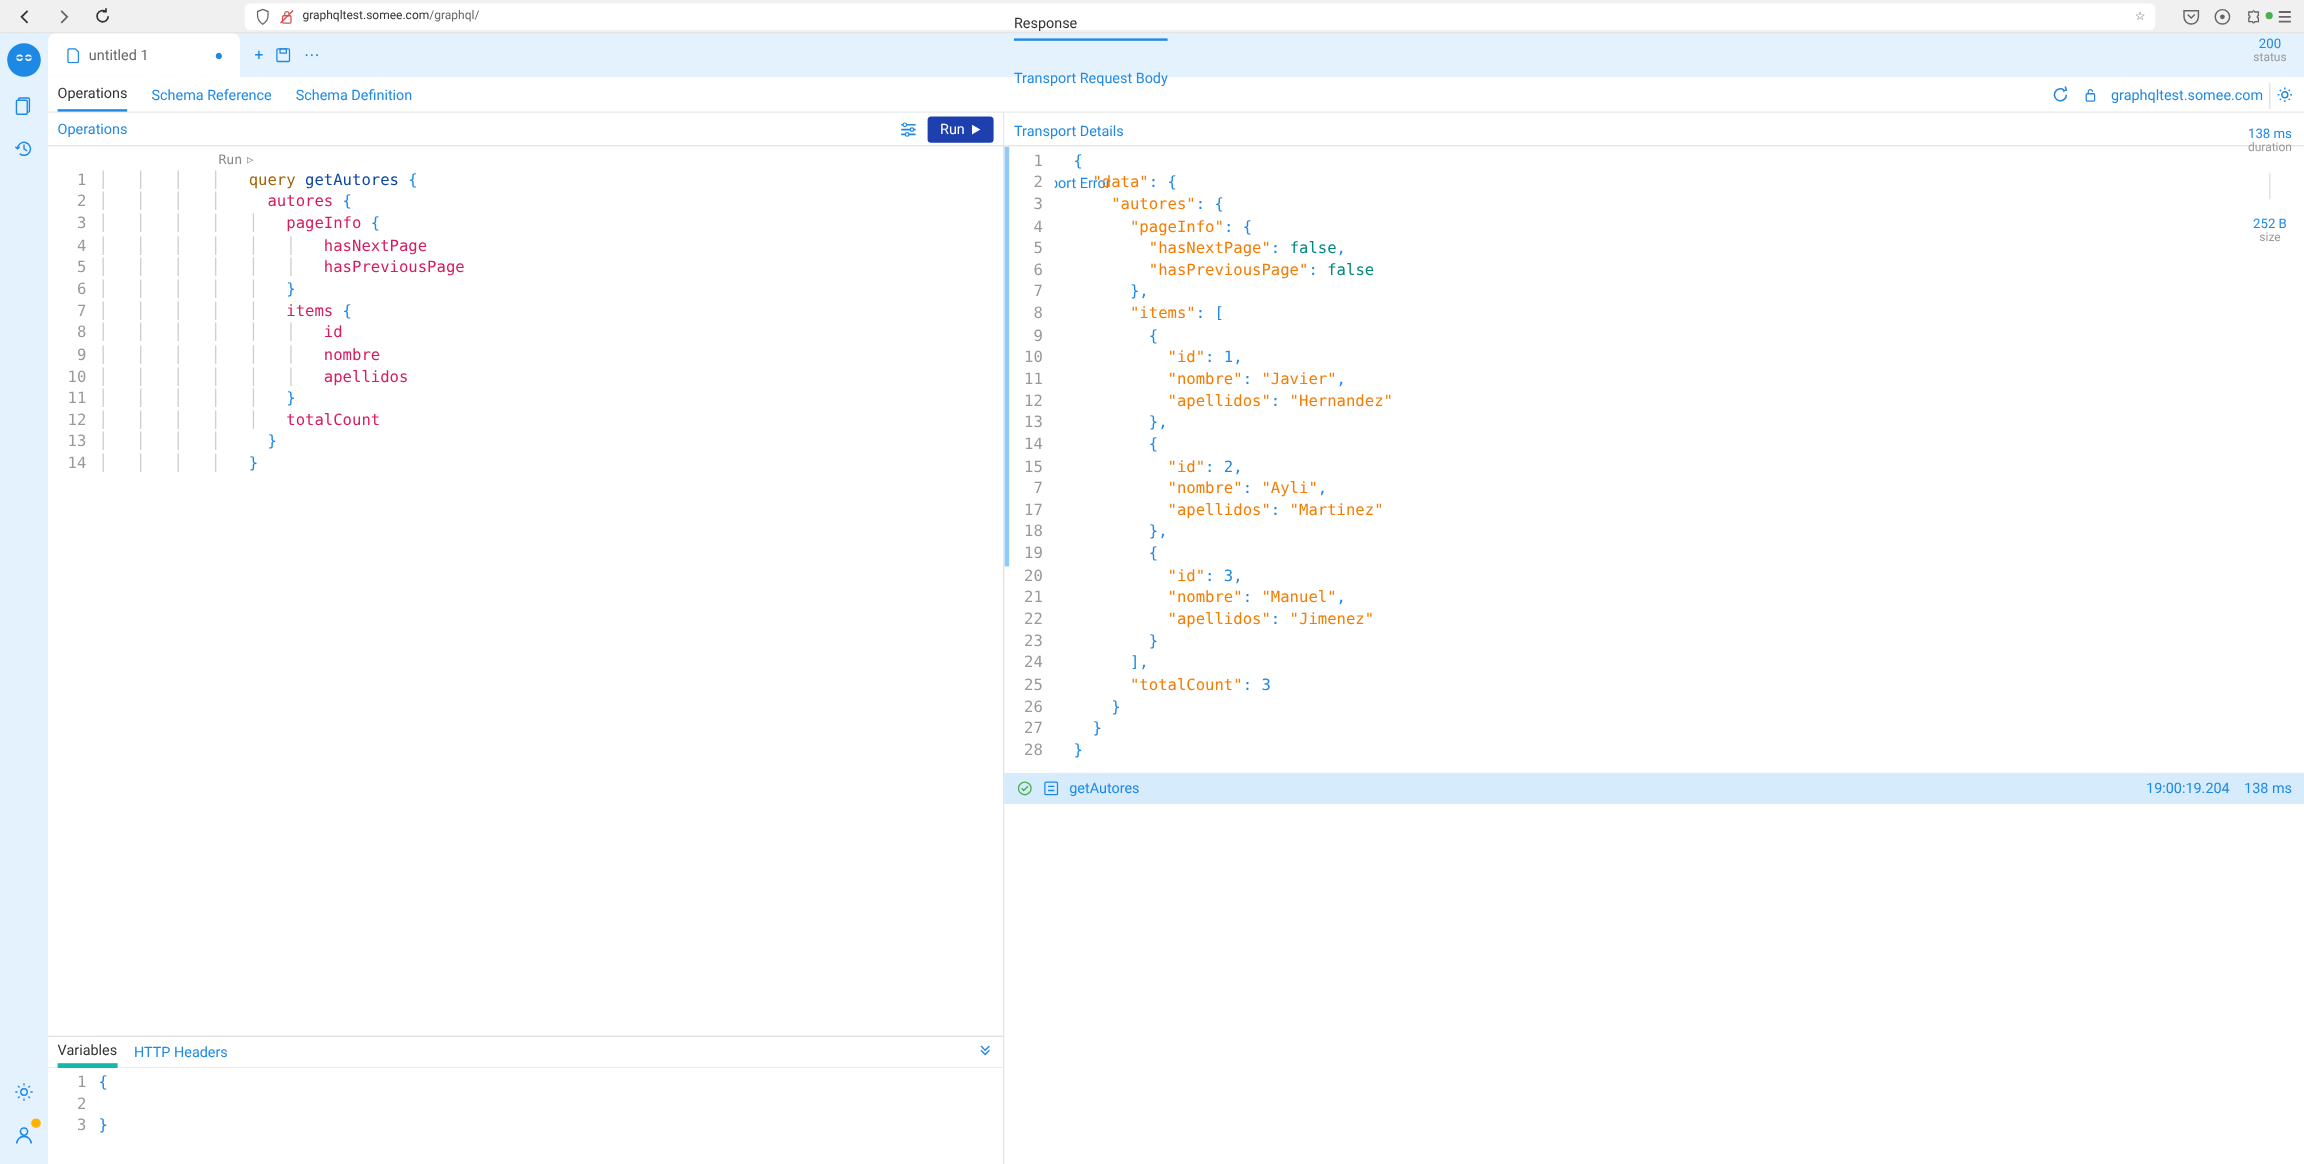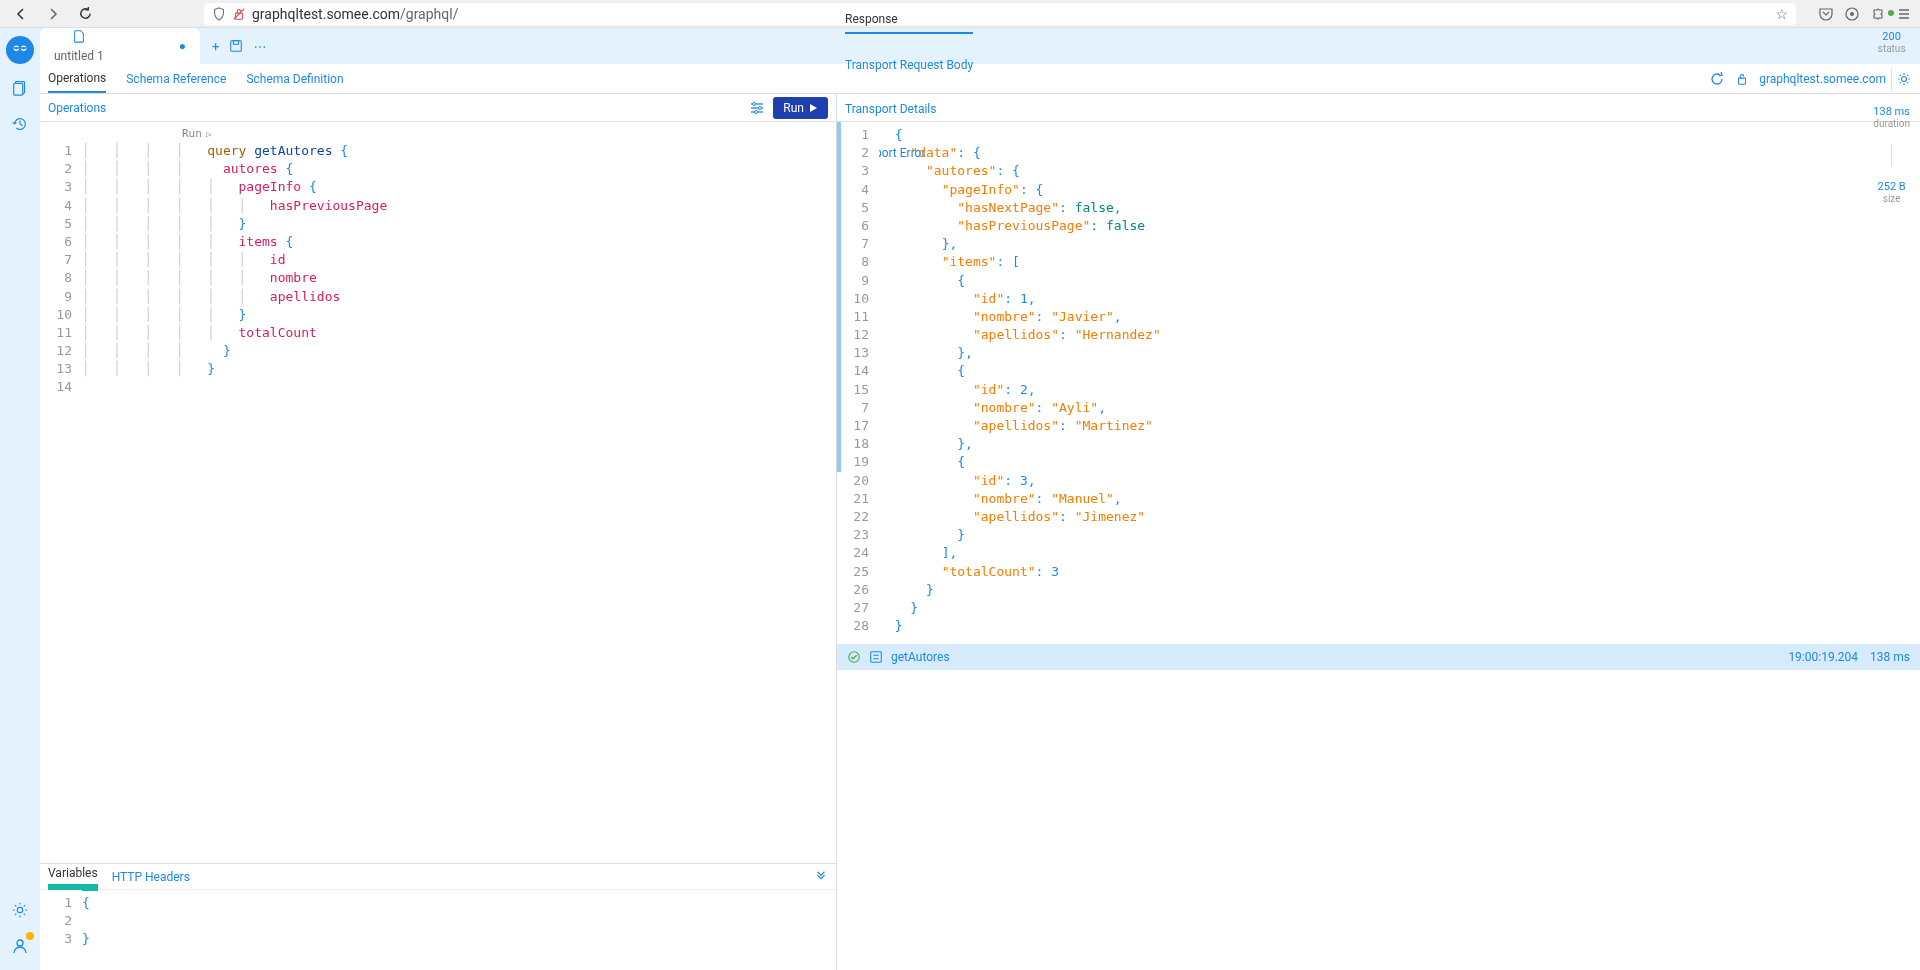--- a/index.html
+++ b/index.html
@@ -2,41 +2,41 @@
 <html><head>
 <meta charset="utf-8">
 <style>
 * { margin: 0; padding: 0; box-sizing: border-box; }
 body { font-family: -apple-system, BlinkMacSystemFont, "Segoe UI", Roboto, sans-serif; font-size: 13px; background: #fff; height: 970px; overflow: hidden; }
 
 
 .browser-chrome { height: 28px; background: #f0f0f0; display: flex; align-items: center; padding: 0 8px; gap: 6px; border-bottom: 1px solid #ddd; }
 .nav-btn { width: 26px; height: 22px; display: flex; align-items: center; justify-content: center; color: #666; border-radius: 4px; cursor: default; }
 .nav-btn.active { color: #333; cursor: pointer; }
-.url-bar { flex: 1; height: 22px; background: #fff; border-radius: 4px; display: flex; align-items: center; padding: 0 8px; margin-left: 100px; margin-right: 8px; gap: 6px; color: #666; font-size: 14px; }
+.url-bar { flex: 1; height: 22px; background: #fff; border-radius: 4px; display: flex; align-items: center; padding: 0 8px; margin-left: 100px; margin-right: 8px; gap: 6px; color: #666; font-size: 10px; }
 .url-bar .lock { color: #d85050; }
 .url-text strong { color: #333; font-weight: 400; }
 .chrome-right { display: flex; gap: 10px; margin-left: 8px; color: #666; }
 .chrome-right span { cursor: pointer; }
 
 
 .app { display: flex; height: 942px; background: #e3f2fd; }
 .sidebar { width: 40px; background: #e3f2fd; display: flex; flex-direction: column; align-items: center; padding-top: 8px; gap: 12px; }
 .sidebar .logo { width: 28px; height: 28px; border-radius: 50%; background: #1e88e5; display: flex; align-items: center; justify-content: center; color: #fff; font-weight: bold; font-size: 16px; }
 .sidebar .side-icon { width: 24px; height: 24px; display: flex; align-items: center; justify-content: center; color: #1e88e5; border-radius: 4px; cursor: pointer; }
 .sidebar .spacer { flex: 1; }
 .user-icon { position: relative; }
 .user-icon .dot { position: absolute; top: -2px; right: -2px; width: 8px; height: 8px; border-radius: 50%; background: #ffb300; }
 
 .main { flex: 1; display: flex; flex-direction: column; background: #e3f2fd; }
 
 
 .tab-row { height: 36px; display: flex; align-items: stretch; background: #e3f2fd; }
 .tab { display: flex; align-items: center; padding: 0 14px; background: #fff; border-radius: 6px 6px 0 0; margin-right: 0; gap: 6px; color: #666; font-size: 12px; cursor: pointer; min-width: 160px; justify-content: space-between; }
-.tab .tab-left { display: flex; align-items: center; gap: 6px; flex-direction: column; }
+.tab .tab-left { display: flex; align-items: flex-start; gap: 6px; }
 .tab .dirty { color: #1e88e5; font-size: 12px; }
 .tab-actions { display: flex; align-items: center; gap: 10px; padding: 0 12px; color: #1e88e5; }
 .tab-actions span { cursor: pointer; }
 
 
 .nav-bar { height: 30px; background: #fff; display: flex; align-items: center; border-bottom: 1px solid #e0e0e0; }
 .nav-tabs { display: flex; align-items: center; gap: 20px; padding-left: 8px; }
 .nav-tab { color: #1e88e5; font-size: 12px; cursor: pointer; padding: 6px 0; }
 .nav-tab.active { color: #333; border-bottom: 2px solid #1e88e5; }
 .nav-right { margin-left: auto; display: flex; align-items: center; gap: 10px; padding-right: 8px; color: #1e88e5; font-size: 12px; }
@@ -82,21 +82,21 @@
 .jnum { color: #1e88e5; }
 .jbool { color: #00897b; }
 .jpunc { color: #1e88e5; }
 
 .right-scroll-indicator { position: absolute; left: 0; top: 0; width: 4px; background: #90caf9; }
 
 
 .bottom-panel { border-top: 1px solid #ddd; }
 .bottom-tabs { height: 26px; display: flex; align-items: center; gap: 14px; padding: 0 8px; border-bottom: 1px solid #eee; font-size: 12px; }
 .bottom-tab { color: #1e88e5; cursor: pointer; padding: 4px 0; }
-.bottom-tab.active { color: #333; border-bottom: 7px solid #14b8a6; }
+.bottom-tab.active { color: #333; border-bottom: 4px solid #14b8a6; }
 .bottom-tabs .collapse { margin-left: auto; color: #1e88e5; cursor: pointer; }
 
 .bottom-editor { height: 80px; display: flex; font-family: "Consolas", monospace; font-size: 13px; line-height: 1.4; }
 
 
 .history-bar { height: 26px; background: #d6ecfc; display: flex; align-items: center; padding: 0 10px; font-size: 12px; color: #1e88e5; gap: 8px; }
 .history-bar .check { color: #4caf50; }
 .history-bar .right { margin-left: auto; display: flex; gap: 12px; }
 
 svg { display: block; }
@@ -303,20 +303,21 @@
               <div>11</div>
               <div>12</div>
               <div>13</div>
               <div>14</div>
           </div>
           <div class="code">
             <div class="runlens" style="height:16px"><span>Run</span><span class="tri">▷</span></div>
             <div><span class="guide">│   │   │   │   </span><span class="kw">query </span><span class="fn">getAutores</span><span class="brace"> {</span></div>
             <div><span class="guide">│   │   │   │     </span><span class="field">autores</span><span class="brace"> {</span></div>
             <div><span class="guide">│   │   │   │   │   </span><span class="field">pageInfo</span><span class="brace"> {</span></div>
+            <div><span class="guide">│   │   │   │   │   │   </span><span class="field">hasNextPage</span></div>
             <div><span class="guide">│   │   │   │   │   │   </span><span class="field">hasPreviousPage</span></div>
             <div><span class="guide">│   │   │   │   │   </span><span class="brace">}</span></div>
             <div><span class="guide">│   │   │   │   │   </span><span class="field">items</span><span class="brace"> {</span></div>
             <div><span class="guide">│   │   │   │   │   │   </span><span class="field">id</span></div>
             <div><span class="guide">│   │   │   │   │   │   </span><span class="field">nombre</span></div>
             <div><span class="guide">│   │   │   │   │   │   </span><span class="field">apellidos</span></div>
             <div><span class="guide">│   │   │   │   │   </span><span class="brace">}</span></div>
             <div><span class="guide">│   │   │   │   │   </span><span class="field">totalCount</span></div>
             <div><span class="guide">│   │   │   │     </span><span class="brace">}</span></div>
             <div><span class="guide">│   │   │   │   </span><span class="brace">}</span></div>

